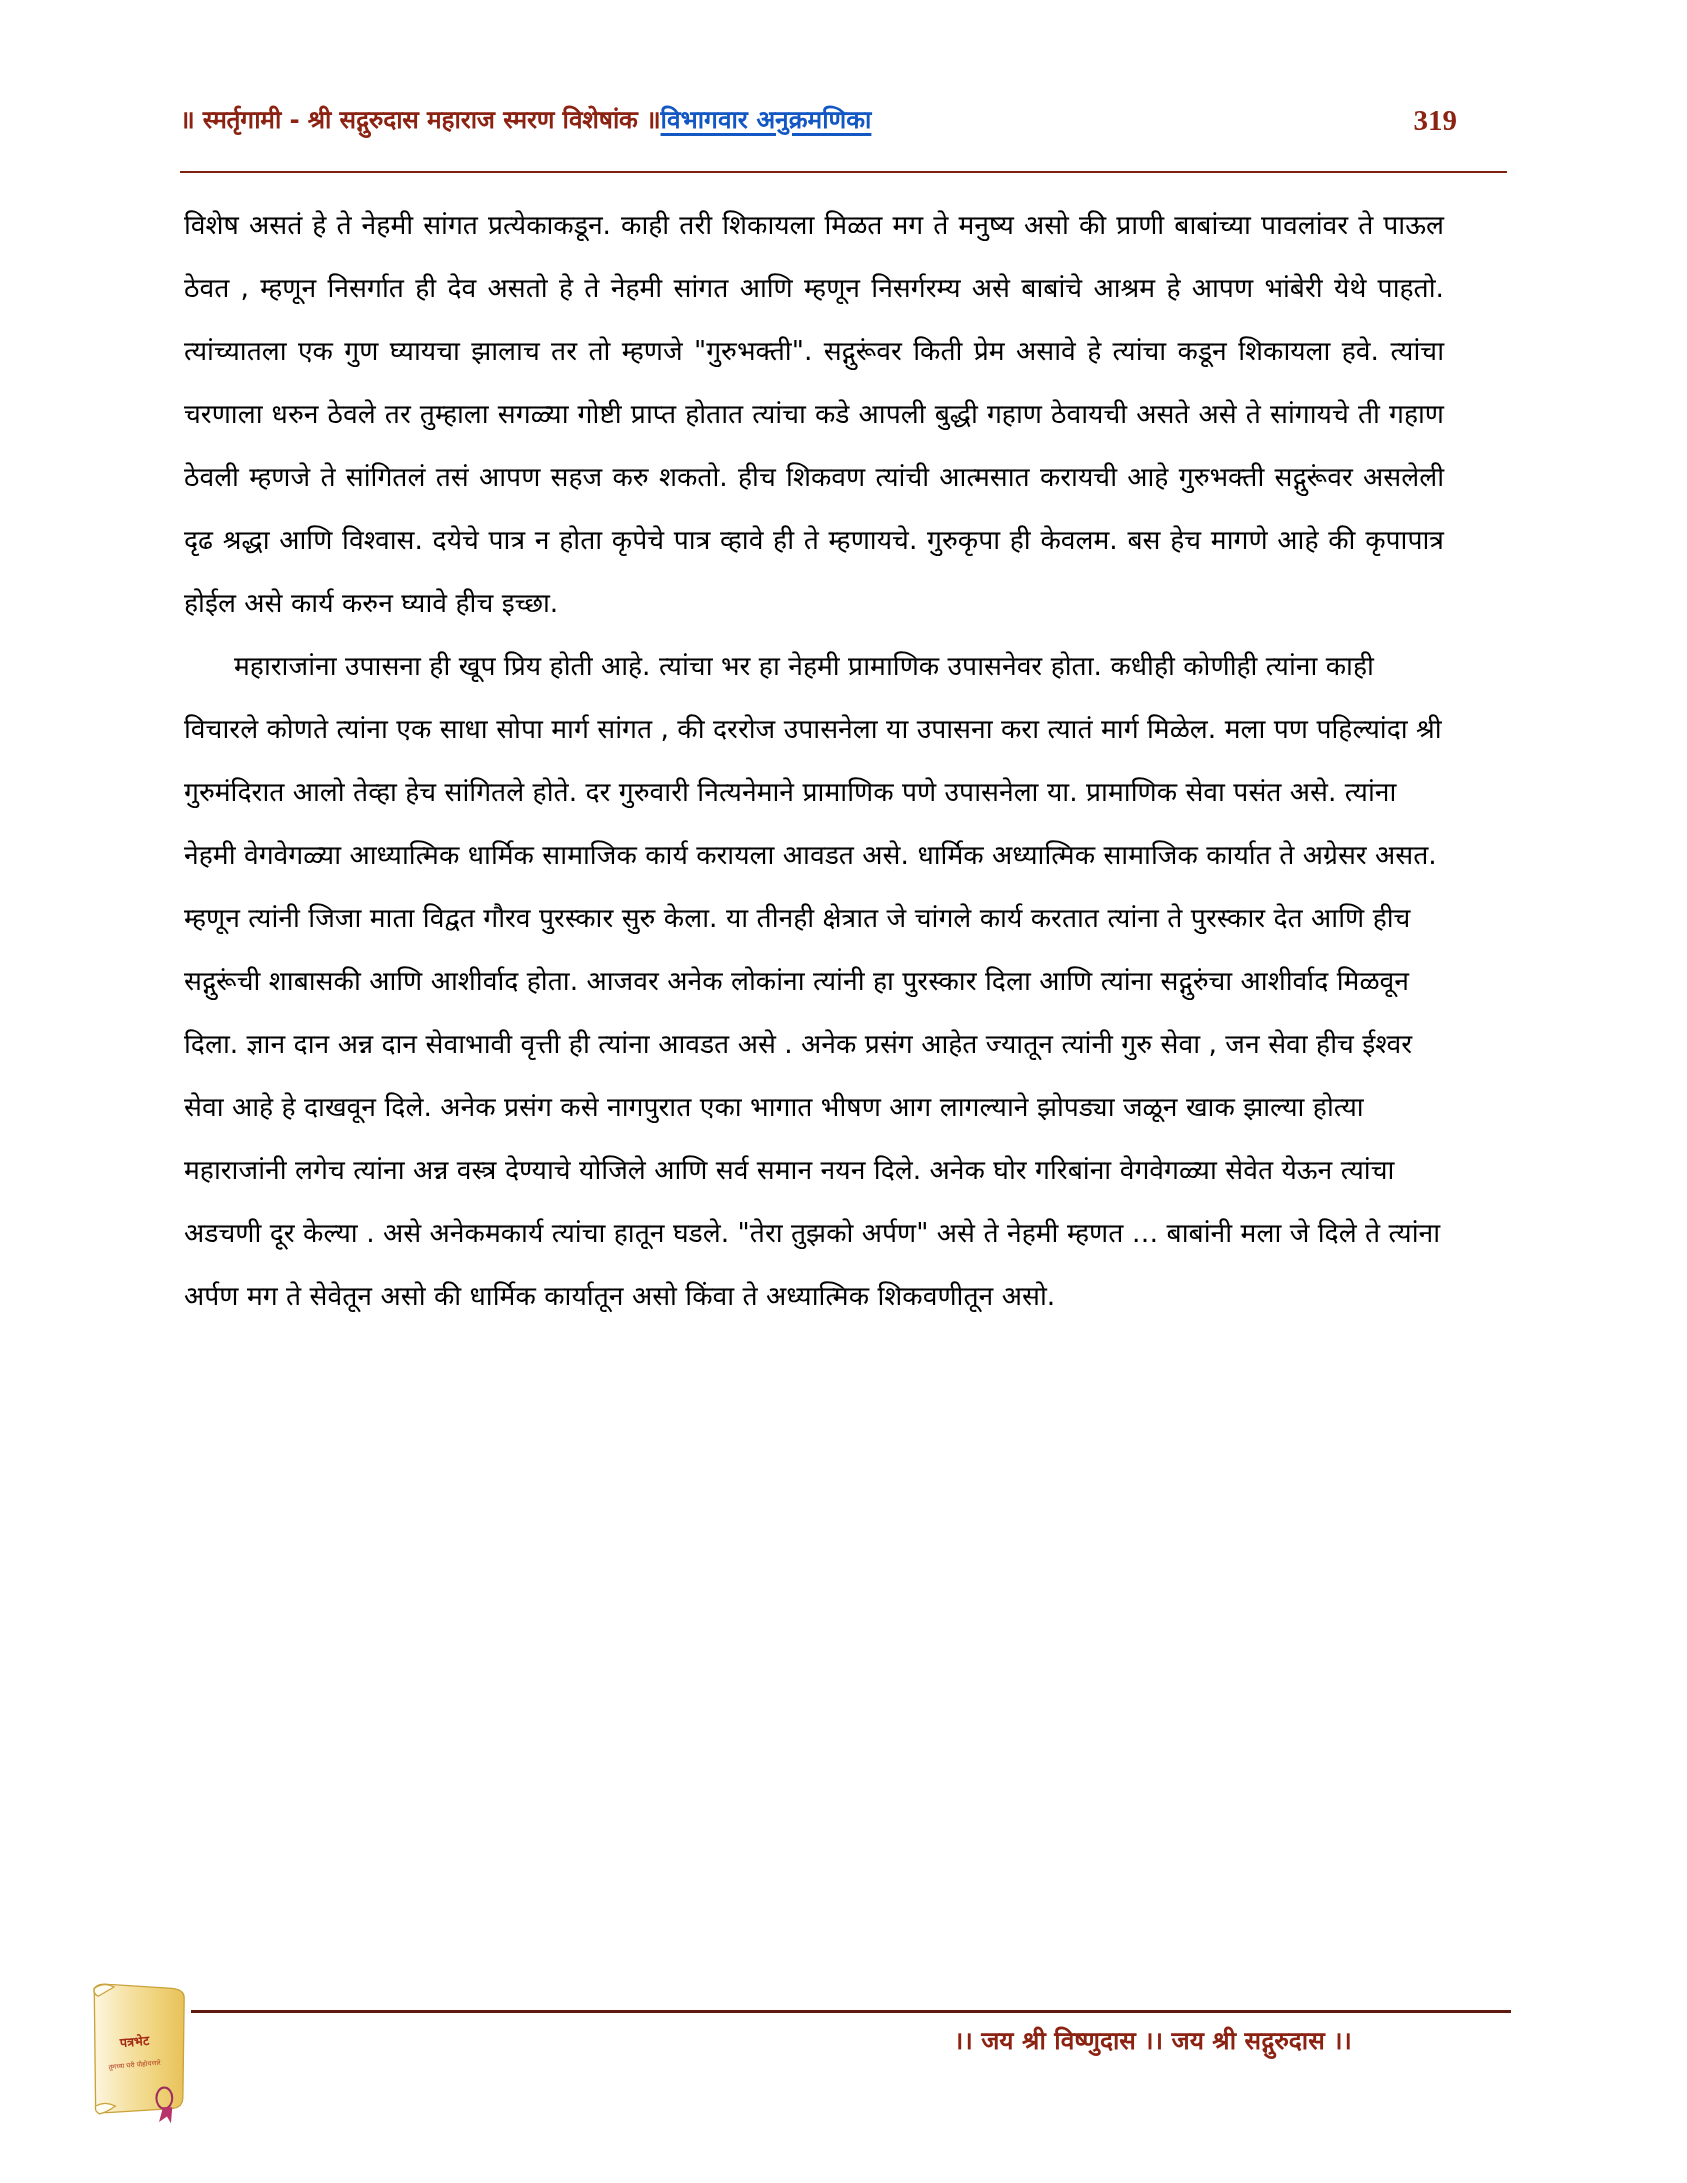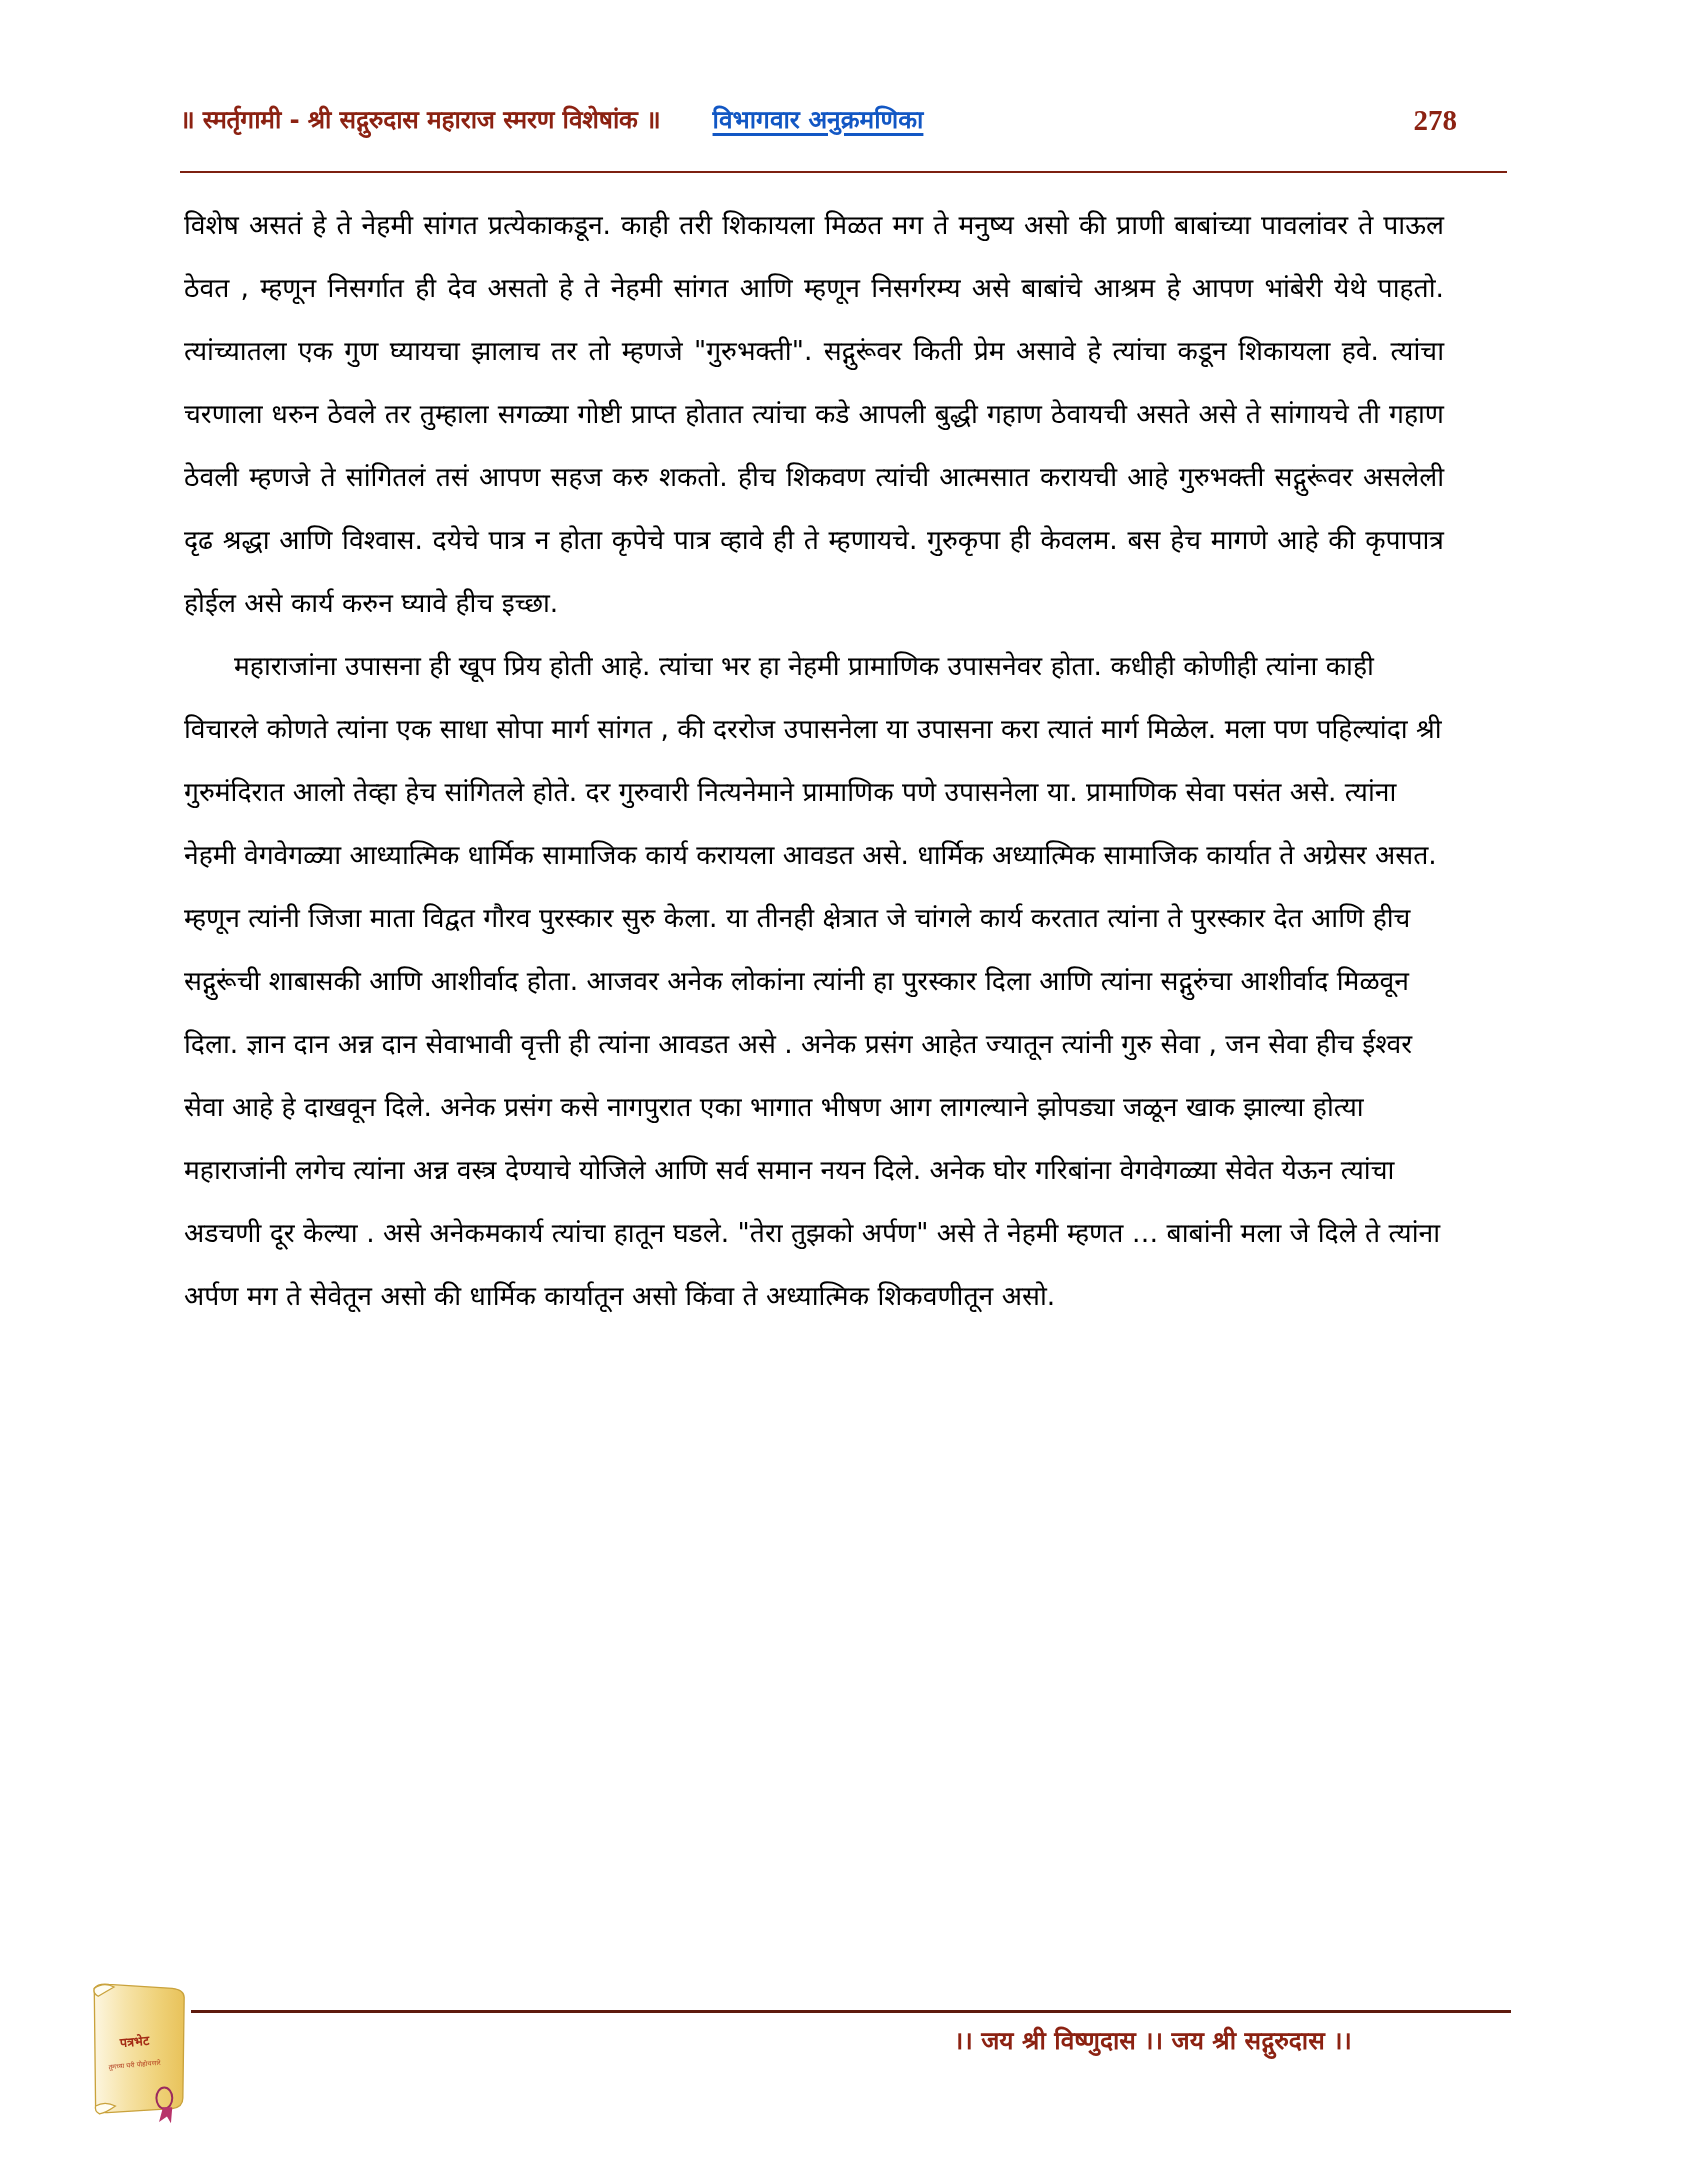--- a/index.html
+++ b/index.html
@@ -47,21 +47,20 @@
   }
   .header-link {
     color: #1257c4;
     font-family: "DejaVu Sans", sans-serif;
     font-weight: 700;
     font-size: 24.5px;
     text-decoration: underline;
     text-decoration-thickness: 2.6px;
     text-underline-offset: 4.6px;
     white-space: nowrap;
-    margin-left: 52px;
     cursor: pointer;
     line-height: 1.1;
   }
   .header-pageno {
     color: #8c2212;
     font-family: "Liberation Serif", serif;
     font-weight: 700;
     font-size: 29px;
     margin-left: auto;
     white-space: nowrap;
@@ -158,21 +157,21 @@
   }
 </style>
 </head>
 <body>
 
 <div class="page">
 
   <div class="header">
     <span class="header-title">॥ स्मर्तृगामी - श्री सद्गुरुदास महाराज स्मरण विशेषांक ॥</span>
     <a class="header-link">विभागवार अनुक्रमणिका</a>
-    <span class="header-pageno">278</span>
+    <span class="header-pageno">319</span>
   </div>
 
   <div class="rule-top"></div>
 
   <div class="body-text">
     <p>विशेष असतं हे ते नेहमी सांगत प्रत्येकाकडून. काही तरी शिकायला मिळत मग ते मनुष्य असो की प्राणी बाबांच्या पावलांवर ते पाऊल ठेवत , म्हणून निसर्गात ही देव असतो हे ते नेहमी सांगत आणि म्हणून निसर्गरम्य असे बाबांचे आश्रम हे आपण भांबेरी येथे पाहतो. त्यांच्यातला एक गुण घ्यायचा झालाच तर तो म्हणजे "गुरुभक्ती". सद्गुरूंवर किती प्रेम असावे हे त्यांचा कडून शिकायला हवे. त्यांचा चरणाला धरुन ठेवले तर तुम्हाला सगळ्या गोष्टी प्राप्त होतात त्यांचा कडे आपली बुद्धी गहाण ठेवायची असते असे ते सांगायचे ती गहाण ठेवली म्हणजे ते सांगितलं तसं आपण सहज करु शकतो. हीच शिकवण त्यांची आत्मसात करायची आहे गुरुभक्ती सद्गुरूंवर असलेली दृढ श्रद्धा आणि विश्वास. दयेचे पात्र न होता कृपेचे पात्र व्हावे ही ते म्हणायचे. गुरुकृपा ही केवलम. बस हेच मागणे आहे की कृपापात्र होईल असे कार्य करुन घ्यावे हीच इच्छा.</p>
     <p class="indent last-natural">महाराजांना उपासना ही खूप प्रिय होती आहे. त्यांचा भर हा नेहमी प्रामाणिक उपासनेवर होता. कधीही कोणीही त्यांना काही विचारले कोणते त्यांना एक साधा सोपा मार्ग सांगत , की दररोज उपासनेला या उपासना करा त्यातं मार्ग मिळेल. मला पण पहिल्यांदा श्री गुरुमंदिरात आलो तेव्हा हेच सांगितले होते. दर गुरुवारी नित्यनेमाने प्रामाणिक पणे उपासनेला या. प्रामाणिक सेवा पसंत असे. त्यांना नेहमी वेगवेगळ्या आध्यात्मिक धार्मिक सामाजिक कार्य करायला आवडत असे. धार्मिक अध्यात्मिक सामाजिक कार्यात ते अग्रेसर असत. म्हणून त्यांनी जिजा माता विद्वत गौरव पुरस्कार सुरु केला. या तीनही क्षेत्रात जे चांगले कार्य करतात त्यांना ते पुरस्कार देत आणि हीच सद्गुरूंची शाबासकी आणि आशीर्वाद होता. आजवर अनेक लोकांना त्यांनी हा पुरस्कार दिला आणि त्यांना सद्गुरुंचा आशीर्वाद मिळवून दिला. ज्ञान दान अन्न दान सेवाभावी वृत्ती ही त्यांना आवडत असे . अनेक प्रसंग आहेत ज्यातून त्यांनी गुरु सेवा , जन सेवा हीच ईश्वर सेवा आहे हे दाखवून दिले. अनेक प्रसंग कसे नागपुरात एका भागात भीषण आग लागल्याने झोपड्या जळून खाक झाल्या होत्या महाराजांनी लगेच त्यांना अन्न वस्त्र देण्याचे योजिले आणि सर्व समान नयन दिले. अनेक घोर गरिबांना वेगवेगळ्या सेवेत येऊन त्यांचा अडचणी दूर केल्या . असे अनेकमकार्य त्यांचा हातून घडले. "तेरा तुझको अर्पण" असे ते नेहमी म्हणत … बाबांनी मला जे दिले ते त्यांना अर्पण मग ते सेवेतून असो की धार्मिक कार्यातून असो किंवा ते अध्यात्मिक शिकवणीतून असो.</p>
   </div>
 
   <div class="rule-bottom"></div>

